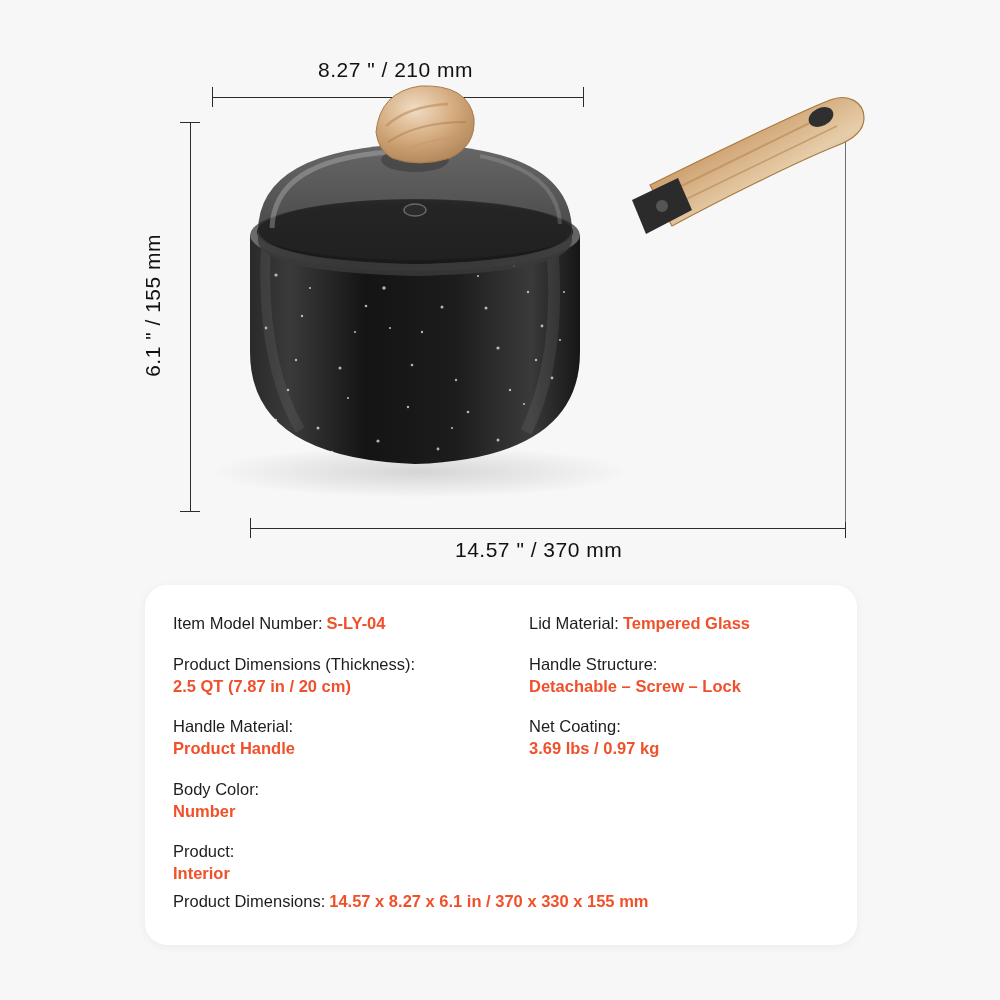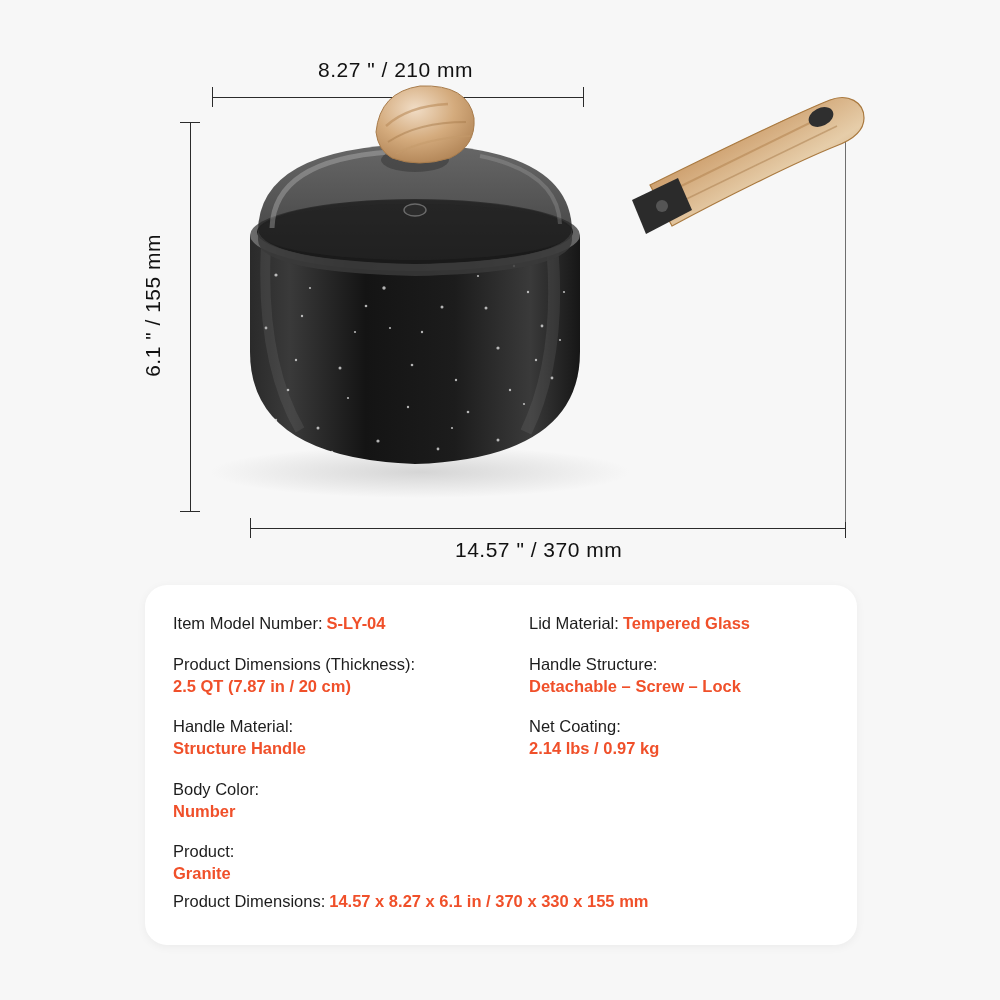--- a/index.html
+++ b/index.html
@@ -287,50 +287,50 @@
           <span class="spec-label">Item Model Number:</span><span class="spec-value">S-LY-04</span>
         </div>
 
         <div class="spec-row spec-stack">
           <span class="spec-label">Product Dimensions (Thickness):</span>
           <span class="spec-value">2.5 QT (7.87 in / 20 cm)</span>
         </div>
 
         <div class="spec-row spec-stack">
           <span class="spec-label">Handle Material:</span>
-          <span class="spec-value">Structure Handle</span>
+          <span class="spec-value">Product Handle</span>
         </div>
 
         <div class="spec-row spec-stack">
           <span class="spec-label">Body Color:</span>
           <span class="spec-value">Number</span>
         </div>
 
         <div class="spec-row spec-stack">
           <span class="spec-label">Product:</span>
-          <span class="spec-value">Granite</span>
+          <span class="spec-value">Interior</span>
         </div>
 
       </div>
       <div class="spec-col right">
 
         <div class="spec-row spec-inline">
           <span class="spec-label">Lid Material:</span><span class="spec-value">Tempered Glass</span>
         </div>
 
 
 
         <div class="spec-row spec-stack">
           <span class="spec-label">Handle Structure:</span>
           <span class="spec-value">Detachable – Screw – Lock</span>
         </div>
 
         <div class="spec-row spec-stack">
           <span class="spec-label">Net Coating:</span>
-          <span class="spec-value">2.14 lbs / 0.97 kg</span>
+          <span class="spec-value">3.69 lbs / 0.97 kg</span>
         </div>
 
       </div>
     </div>
 
     <div class="spec-footer">
       <span class="spec-label">Product Dimensions:</span><span class="spec-value">14.57 x 8.27 x 6.1 in / 370 x 330 x 155 mm</span>
     </div>
   </div>
 

